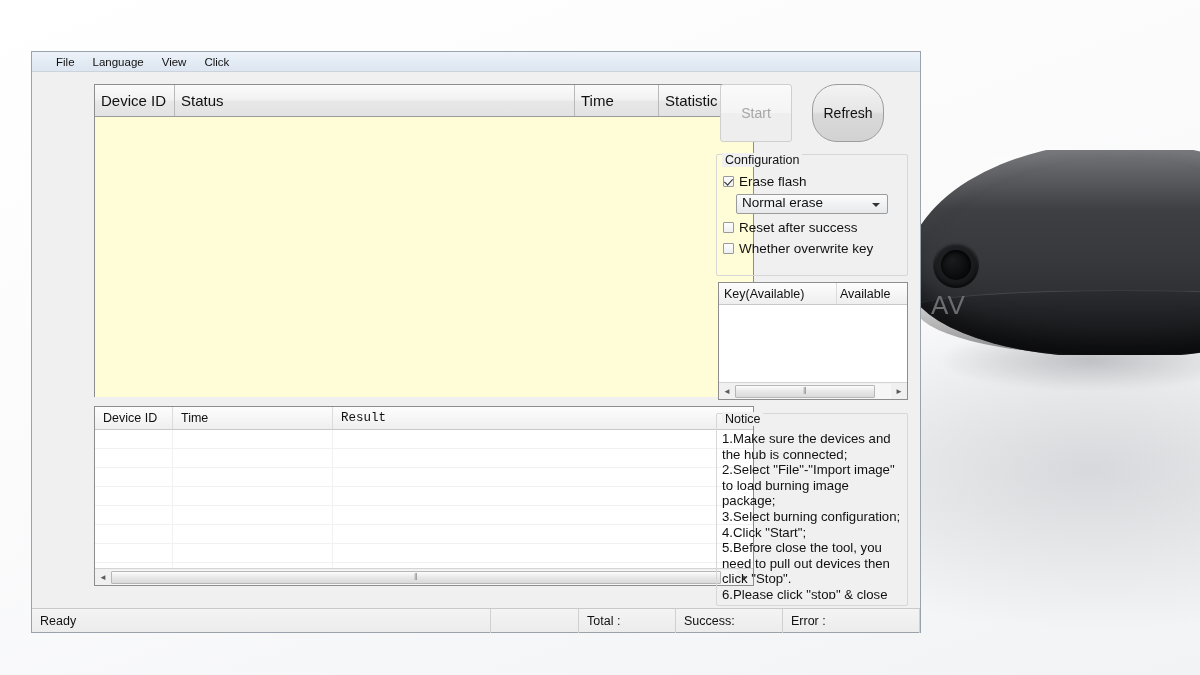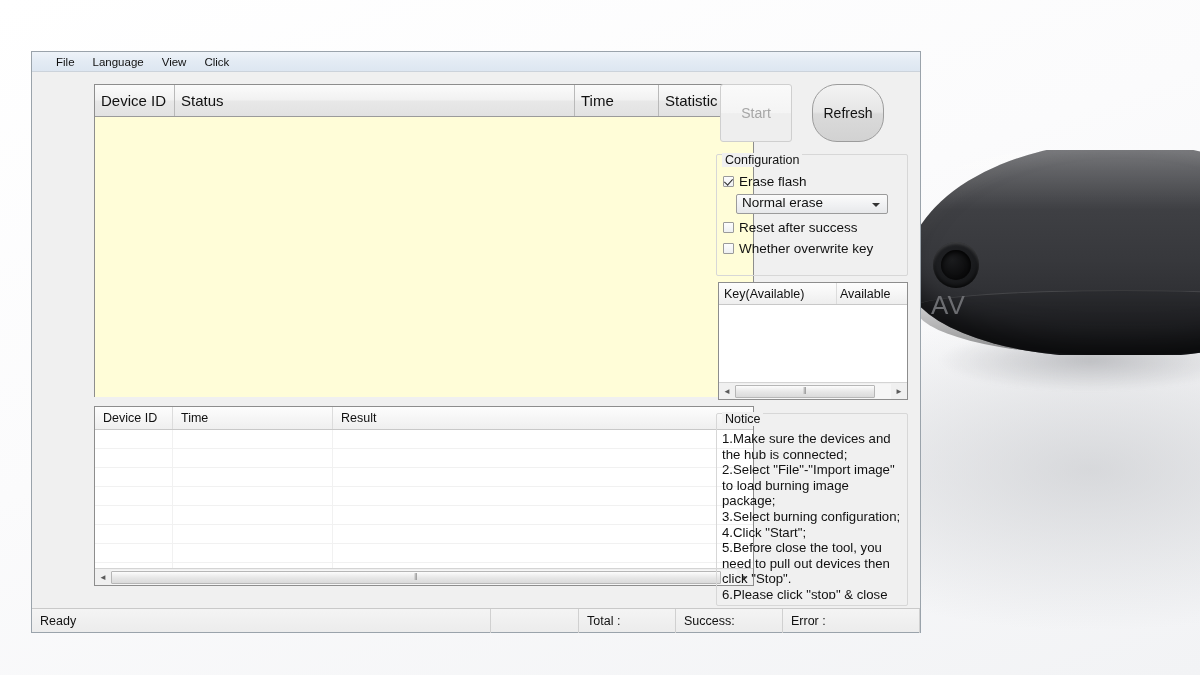--- a/index.html
+++ b/index.html
@@ -126,21 +126,21 @@
     background:linear-gradient(180deg,#fdfdfd 0%,#f6f6f6 50%,#efefef 100%);
     border-bottom:1px solid #c8c8c8;
   }
   #result-head .th{
     display:flex;align-items:center;padding-left:8px;
     border-right:1px solid #dcdcdc;
     font-size:12.5px;color:#111;box-sizing:border-box;white-space:nowrap;
   }
   #result-head .th.r0{width:78px;}
   #result-head .th.r1{width:160px;}
-  #result-head .th.r2{width:418px;border-right:none;}
+  #result-head .th.r2{width:418px;border-right:none;font-family:Liberation Mono, monospace;}
   #result-body{height:135px;background:#fff;}
   .result-row{
     display:flex;height:19px;border-bottom:1px solid #f1f1f1;box-sizing:border-box;
   }
   .result-row .cell{
     border-right:1px solid #f1f1f1;box-sizing:border-box;
     font-size:12px;padding-left:8px;color:#111;white-space:nowrap;overflow:hidden;
   }
   .result-row .cell.r0{width:78px;}
   .result-row .cell.r1{width:160px;}

